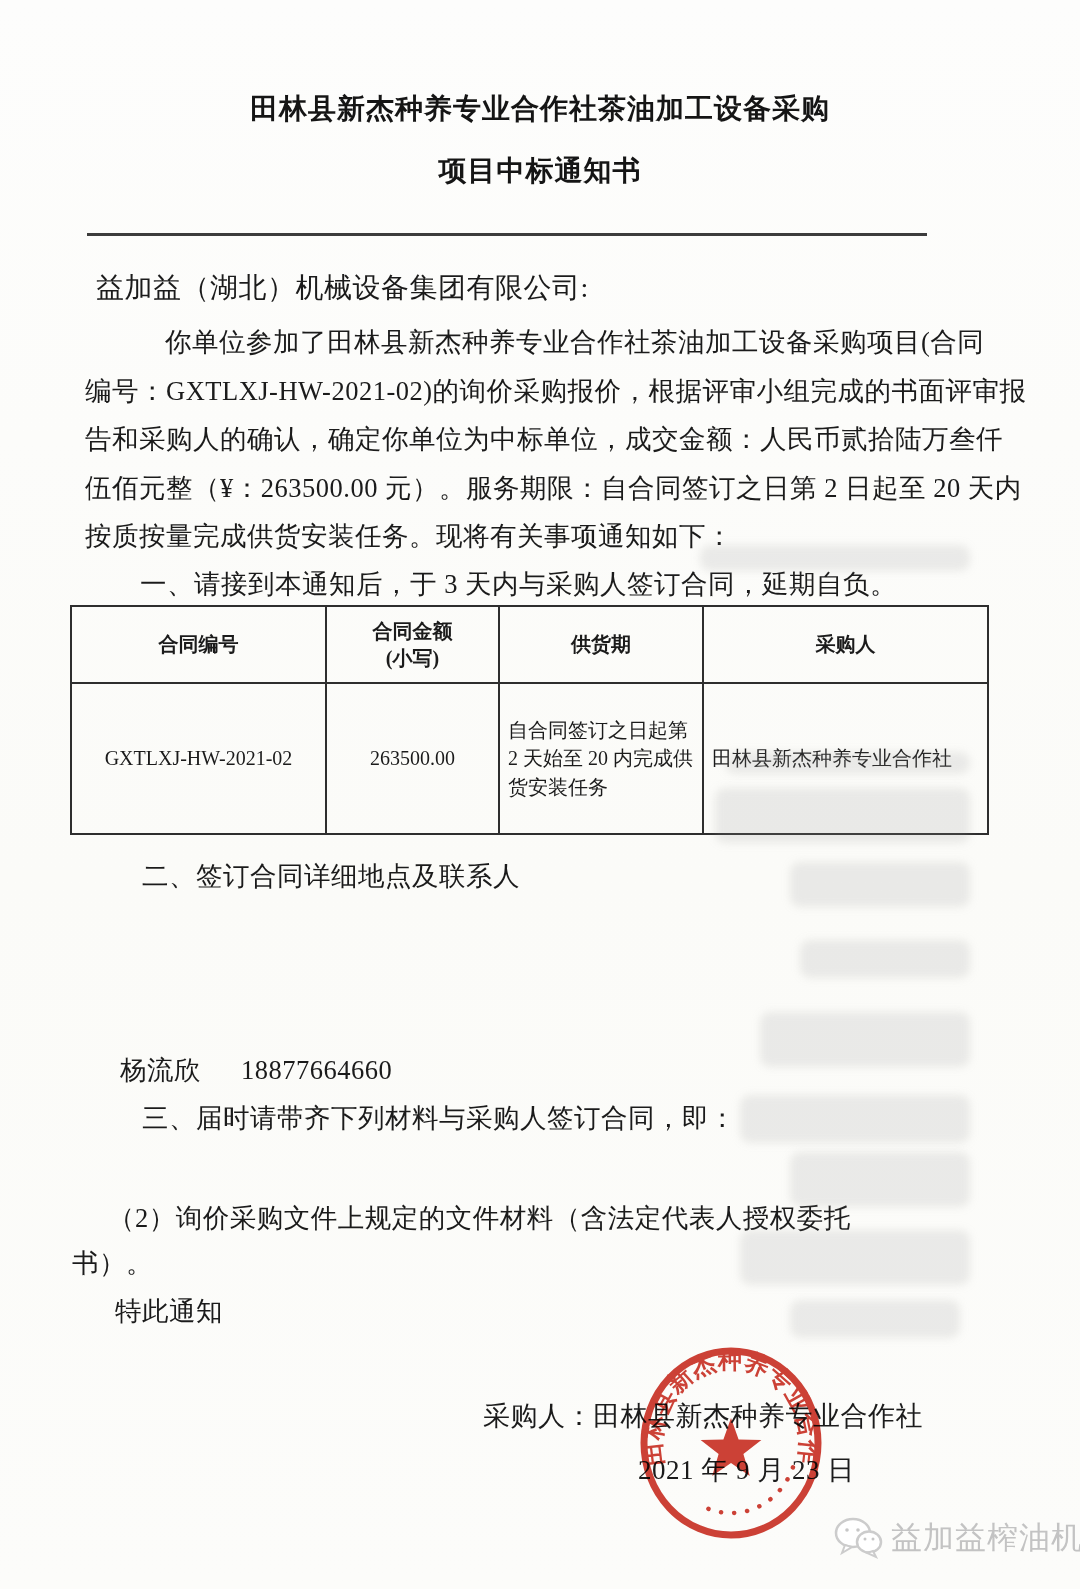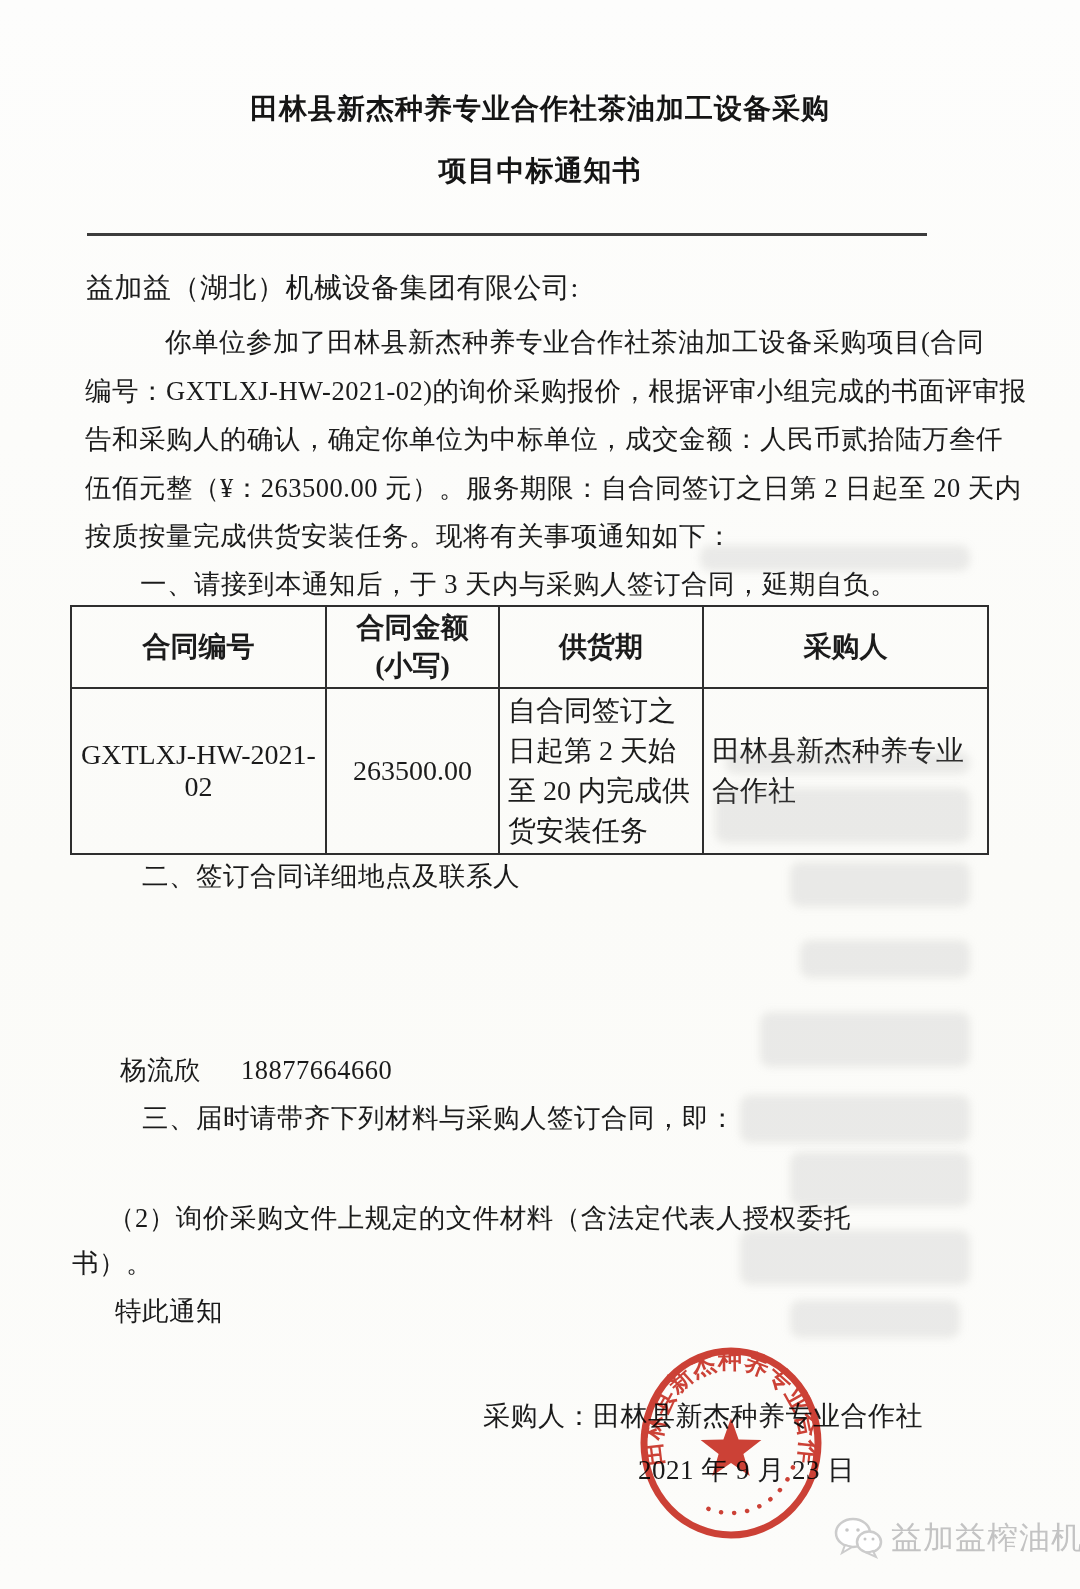--- a/index.html
+++ b/index.html
@@ -15,21 +15,21 @@
     left:0;right:0;text-align:center;font-weight:bold;
     font-size:28px;letter-spacing:1px;color:#151515;
   }
   .rule{left:87px;width:840px;height:3px;background:#3c3c3c;}
   .body-text{font-size:26.5px;letter-spacing:.5px;color:#1b1b1b;}
   .para{left:85px;width:912px;}
   .para .pline{height:48.5px;line-height:48.5px;white-space:nowrap;}
   .para .pline.first{padding-left:80px;}
   .doc-table{
     border-collapse:collapse;table-layout:fixed;width:917px;
-    font-size:28px;color:#1b1b1b;
+    font-size:20px;color:#1b1b1b;
   }
   .doc-table th,.doc-table td{border:2px solid #2e2e2e;padding:2px 8px;}
   .doc-table th{font-weight:bold;text-align:center;white-space:pre-line;line-height:1.35;}
   .doc-table td{vertical-align:middle;}
   .c-center{text-align:center;}
   .c-left{text-align:left;line-height:1.43;}
   .line{white-space:nowrap;}
   .seal-wrap{mix-blend-mode:multiply;opacity:.92;}
   .smudge{background:rgba(150,150,150,.17);filter:blur(4px);border-radius:10px;}
   .wm-text{font-size:31px;color:#c3c3c3;letter-spacing:1px;white-space:nowrap;
@@ -38,21 +38,21 @@
 </head>
 <body>
 
 <div class="page">
 
   <div class="abs title" style="top:90px;">田林县新杰种养专业合作社茶油加工设备采购</div>
   <div class="abs title" style="top:152px;font-family:Liberation Serif, serif;">项目中标通知书</div>
 
   <div class="abs rule" style="top:233px;"></div>
 
-  <div class="abs body-text line" style="left:86px;top:269px;font-size:28px;">益加益（湖北）机械设备集团有限公司:</div>
+  <div class="abs body-text line" style="left:96px;top:269px;font-size:28px;">益加益（湖北）机械设备集团有限公司:</div>
 
   <div class="abs para body-text" style="top:318px;">
     <div class="pline first">你单位参加了田林县新杰种养专业合作社茶油加工设备采购项目(合同</div>
     <div class="pline">编号：GXTLXJ-HW-2021-02)的询价采购报价，根据评审小组完成的书面评审报</div>
     <div class="pline">告和采购人的确认，确定你单位为中标单位，成交金额：人民币贰拾陆万叁仟</div>
     <div class="pline">伍佰元整（¥：263500.00 元）。服务期限：自合同签订之日第 2 日起至 20 天内</div>
     <div class="pline">按质按量完成供货安装任务。现将有关事项通知如下：</div>
   </div>
 
   <div class="abs body-text line" style="left:140px;top:566px;">一、请接到本通知后，于 3 天内与采购人签订合同，延期自负。</div>

